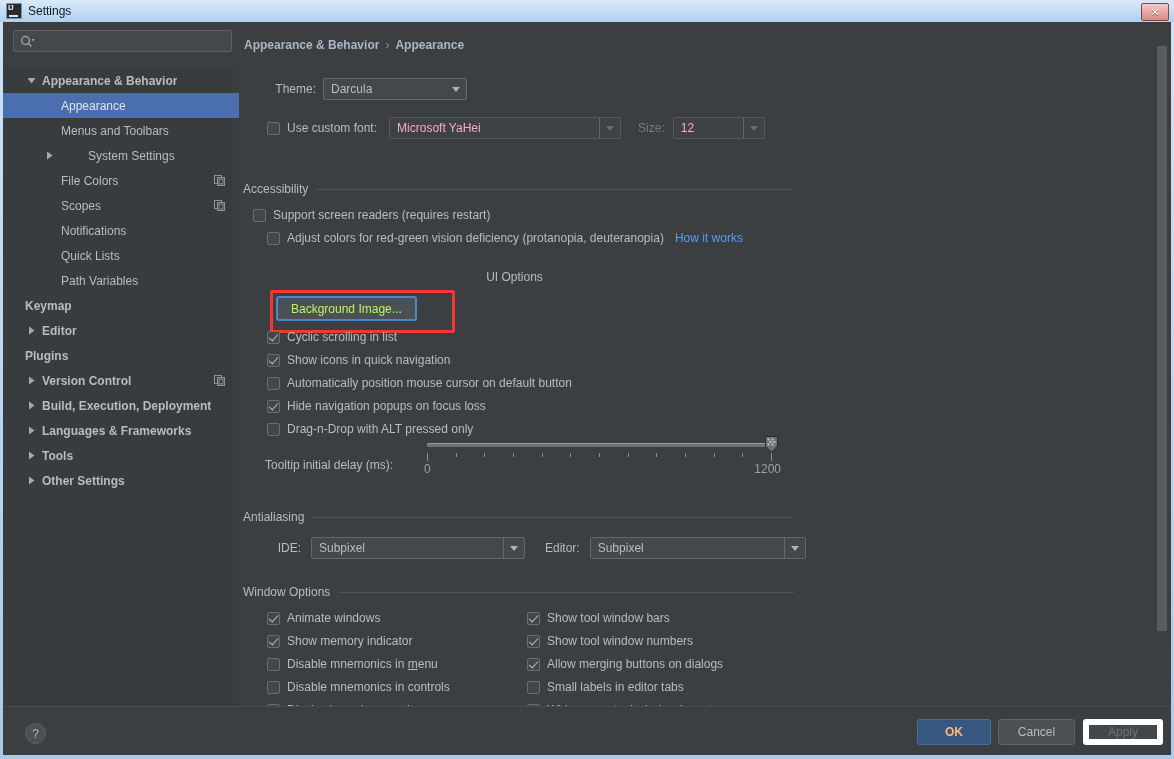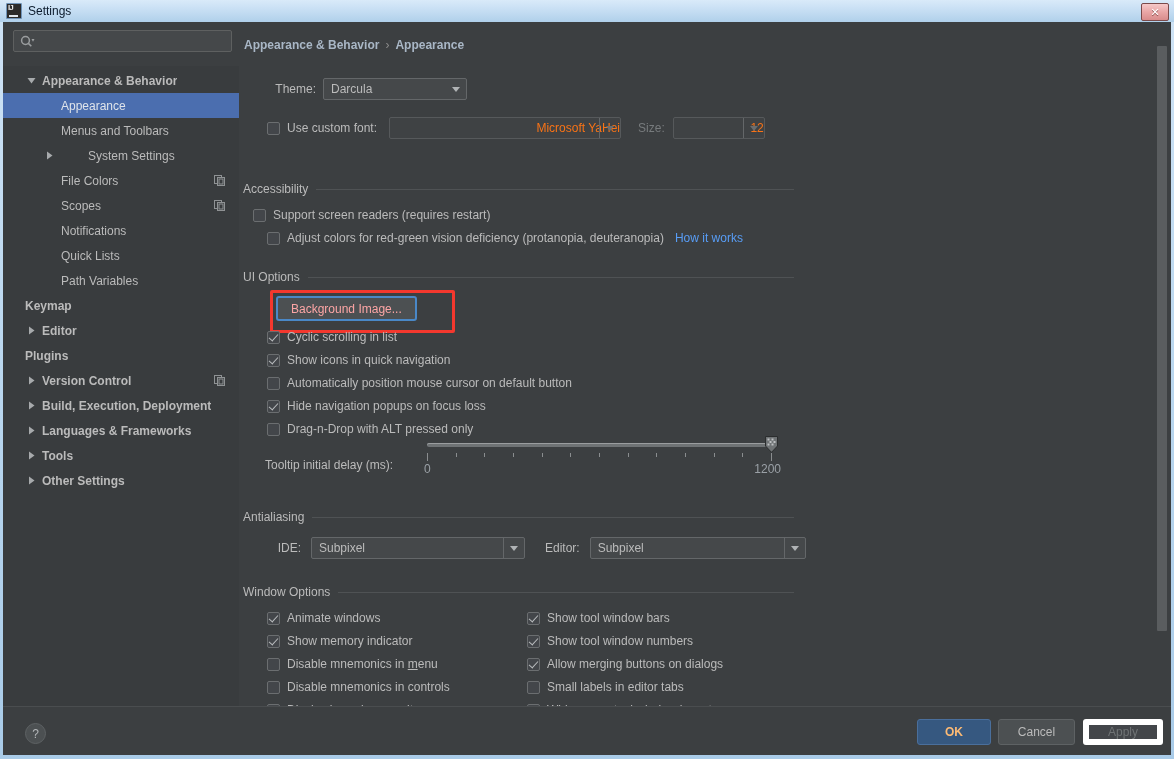--- a/index.html
+++ b/index.html
@@ -70,21 +70,21 @@
   .crumb .sep{font-weight:normal;color:#8b8b8b;margin:0 6px;}
 
   .row{position:absolute;display:flex;align-items:center;}
   .lab{color:#bbbbbb;font-size:12px;white-space:nowrap;}
   .lab.dim{color:#777b7d;}
 
   
   .combo{height:22px;background:#45484a;border:1px solid #646769;border-radius:2px;
     display:inline-flex;align-items:center;box-sizing:border-box;
     padding-left:7px;color:#bbbbbb;font-size:12px;position:relative;cursor:default;}
-  .combo.dis{color:#f97316;border-color:#56595b;background:#3f4244;justify-content:flex-end;}
+  .combo.dis{color:#f9a8d4;border-color:#56595b;background:#3f4244;}
   .combo .arrowbox{position:absolute;right:0;top:0;bottom:0;width:20px;
     display:flex;align-items:center;justify-content:center;}
   .combo.sep2 .arrowbox{border-left:1px solid #646769;}
   .caret{width:0;height:0;border-left:4px solid transparent;border-right:4px solid transparent;
     border-top:5px solid #b0b3b5;}
   .caret.dis{border-top-color:#6a6d6f;}
 
   
   .cb{display:inline-flex;align-items:center;cursor:default;}
   .cb .box{width:13px;height:13px;box-sizing:border-box;border:1px solid #6b6e70;
@@ -96,21 +96,21 @@
 
   
   .sect{position:absolute;display:flex;align-items:center;width:551px;}
   .sect .st{font-size:12px;color:#bbbbbb;white-space:nowrap;padding-right:8px;}
   .sect .line{flex:1;height:1px;background:#4f5254;}
 
   .link{color:#589df6;font-size:12px;cursor:pointer;}
 
   
   .btn{height:25px;padding:8px 13px;background:#4c5052;border:1px solid #5e6264;
-    border-radius:3px;color:#fca5a5;font-size:12px;display:inline-flex;
+    border-radius:3px;color:#bef264;font-size:12px;display:inline-flex;
     align-items:center;justify-content:center;cursor:default;box-sizing:border-box;}
   .btn.focus{border:2px solid #4a88c7;background:#4c5052;}
 
   
   .annot{position:absolute;border:3px solid #f4382e;border-radius:2px;pointer-events:none;}
 
   
   .slider{position:absolute;}
   .strack{position:absolute;left:0;top:7px;width:345px;height:4px;
     background:#6f7375;border-radius:2px;box-shadow:inset 0 1px 0 #9a9d9f;}
@@ -322,21 +322,21 @@
         </span>
       </div>
       <div class="row" style="left:28px;top:209px;">
         <span class="cb">
           <span class="box"></span>
           <span class="t">Adjust colors for red-green vision deficiency (protanopia, deuteranopia)</span>
         </span>
         <span class="link" style="margin-left:11px;">How it works</span>
       </div>
 
-      <div class="sect" style="left:4px;top:248px;">
+      <div class="sect" style="left:4px;top:248px;flex-direction:column;">
         <span class="st">UI Options</span>
         <span class="line"></span>
       </div>
 
       <div class="row" style="left:37px;top:274px;">
         <div class="btn focus">Background Image...</div>
       </div>
       <div class="annot" style="left:31px;top:268px;width:179px;height:37px;"></div>
 
       <div class="row" style="left:28px;top:308px;">

